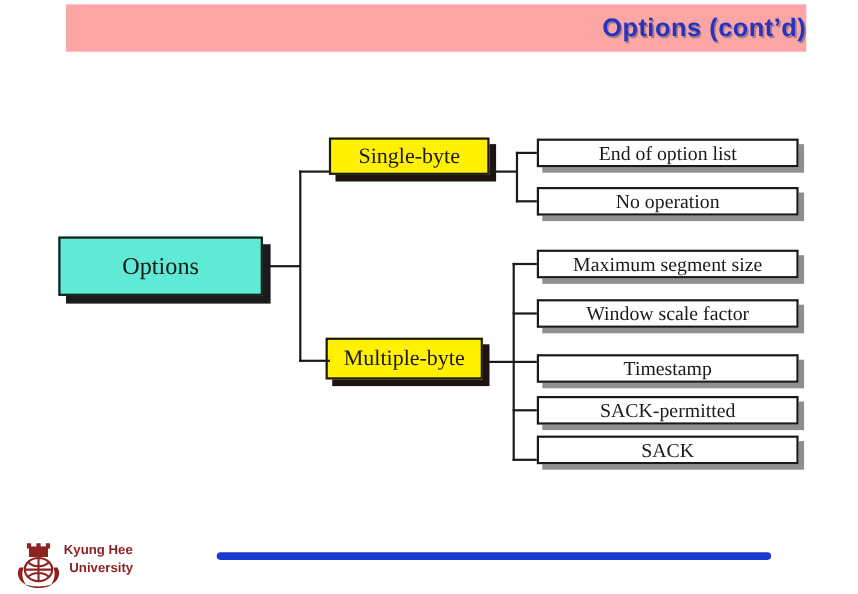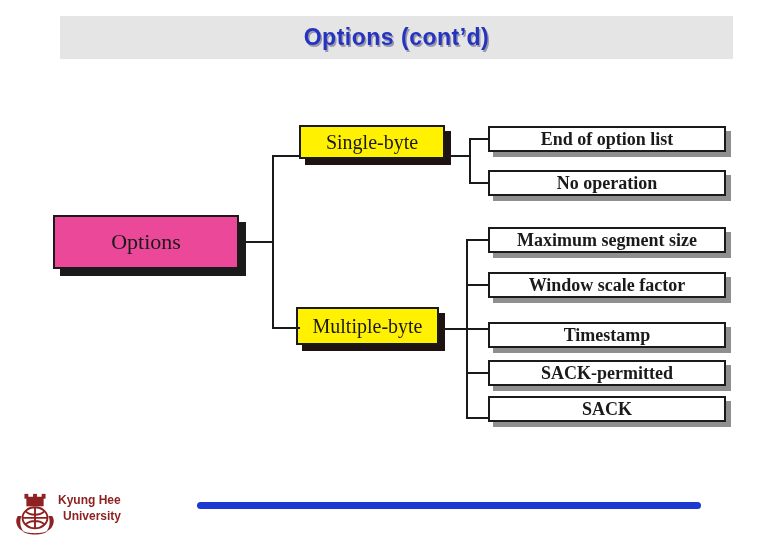--- a/index.html
+++ b/index.html
@@ -6,26 +6,26 @@
   .slide {
     position: relative;
     width: 780px;
     height: 540px;
     background: #ffffff;
     font-family: "Liberation Serif", serif;
     overflow: hidden;
   }
   .title-bar {
     position: absolute;
-    left: 60px; top: 16px;
+    left: 60px; top: 4px;
     width: 673px; height: 43px;
-    background: #e5e5e5;
+    background: #fca5a5;
     display: flex;
     align-items: center;
-    justify-content: center;
+    justify-content: flex-end;
   }
   .title-text {
     font-family: "Liberation Sans", sans-serif;
     font-weight: bold;
     font-size: 23px;
     color: #2533c1;
     text-shadow: 1.5px 1.5px 0 rgba(90,90,120,0.55);
     letter-spacing: 0.5px;
   }
   .node {
@@ -33,38 +33,37 @@
     display: flex;
     align-items: center;
     justify-content: center;
     border: 2px solid #1a1a1a;
     box-sizing: border-box;
     color: #1a1a1a;
   }
   .node-root {
     left: 53px; top: 215px;
     width: 186px; height: 54px;
-    background: #ec4899;
+    background: #5eead4;
     box-shadow: 7px 7px 0 #1a1a1a;
     font-size: 22px;
   }
   .node-branch {
     background: #fff100;
     box-shadow: 6px 6px 0 #1f1212;
     font-size: 20px;
   }
   .node-single  { left: 299px; top: 125px; width: 146px; height: 34px; }
   .node-multi   { left: 296px; top: 307px; width: 143px; height: 38px; }
   .node-leaf {
     left: 488px;
     width: 238px; height: 26px;
     background: #ffffff;
     box-shadow: 5px 5px 0 #8f8f8f;
     font-size: 18px;
-    font-weight: bold;
   }
   .leaf-0 { top: 126px; }
   .leaf-1 { top: 170px; }
   .leaf-2 { top: 227px; text-align: center; }
   .leaf-3 { top: 272px; }
   .leaf-4 { top: 322px; }
   .leaf-5 { top: 360px; }
   .leaf-6 { top: 396px; }
   .line { position: absolute; background: #1a1a1a; }
   .footer-org {

